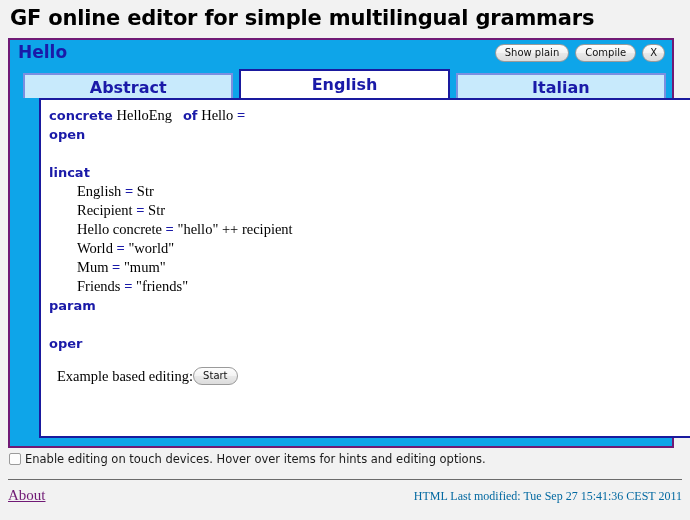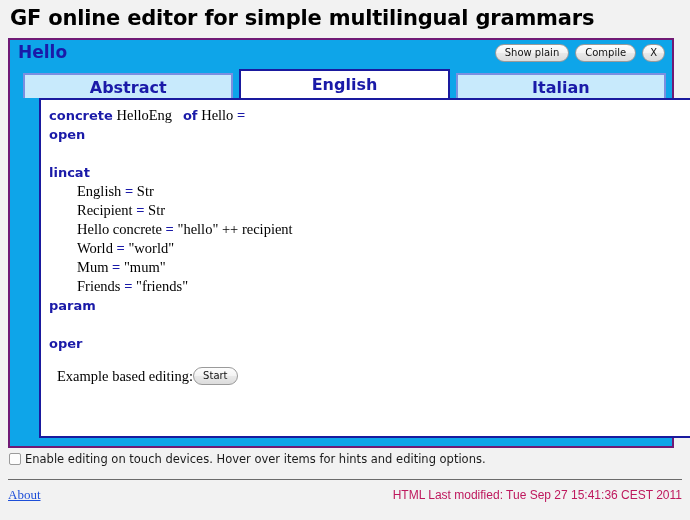--- a/index.html
+++ b/index.html
@@ -197,29 +197,29 @@
     position: absolute;
     left: 8px;
     top: 487px;
     width: 674px;
     display: flex;
     justify-content: space-between;
     align-items: baseline;
   }
   .about-link {
     font-family: "Liberation Serif", serif;
-    font-size: 13px;
-    color: #1d4ed8;
+    font-size: 15px;
+    color: #701a75;
     text-decoration: underline;
     cursor: pointer;
   }
   .modified {
-    font-family: Liberation Sans, sans-serif;
+    font-family: Liberation Serif, serif;
     font-size: 12px;
-    color: #be185d;
+    color: #0369a1;
     white-space: nowrap;
   }
 </style>
 </head>
 <body>
 
 <div class="page-title">GF online editor for simple multilingual grammars</div>
 
 <div class="grammar-panel">
 

